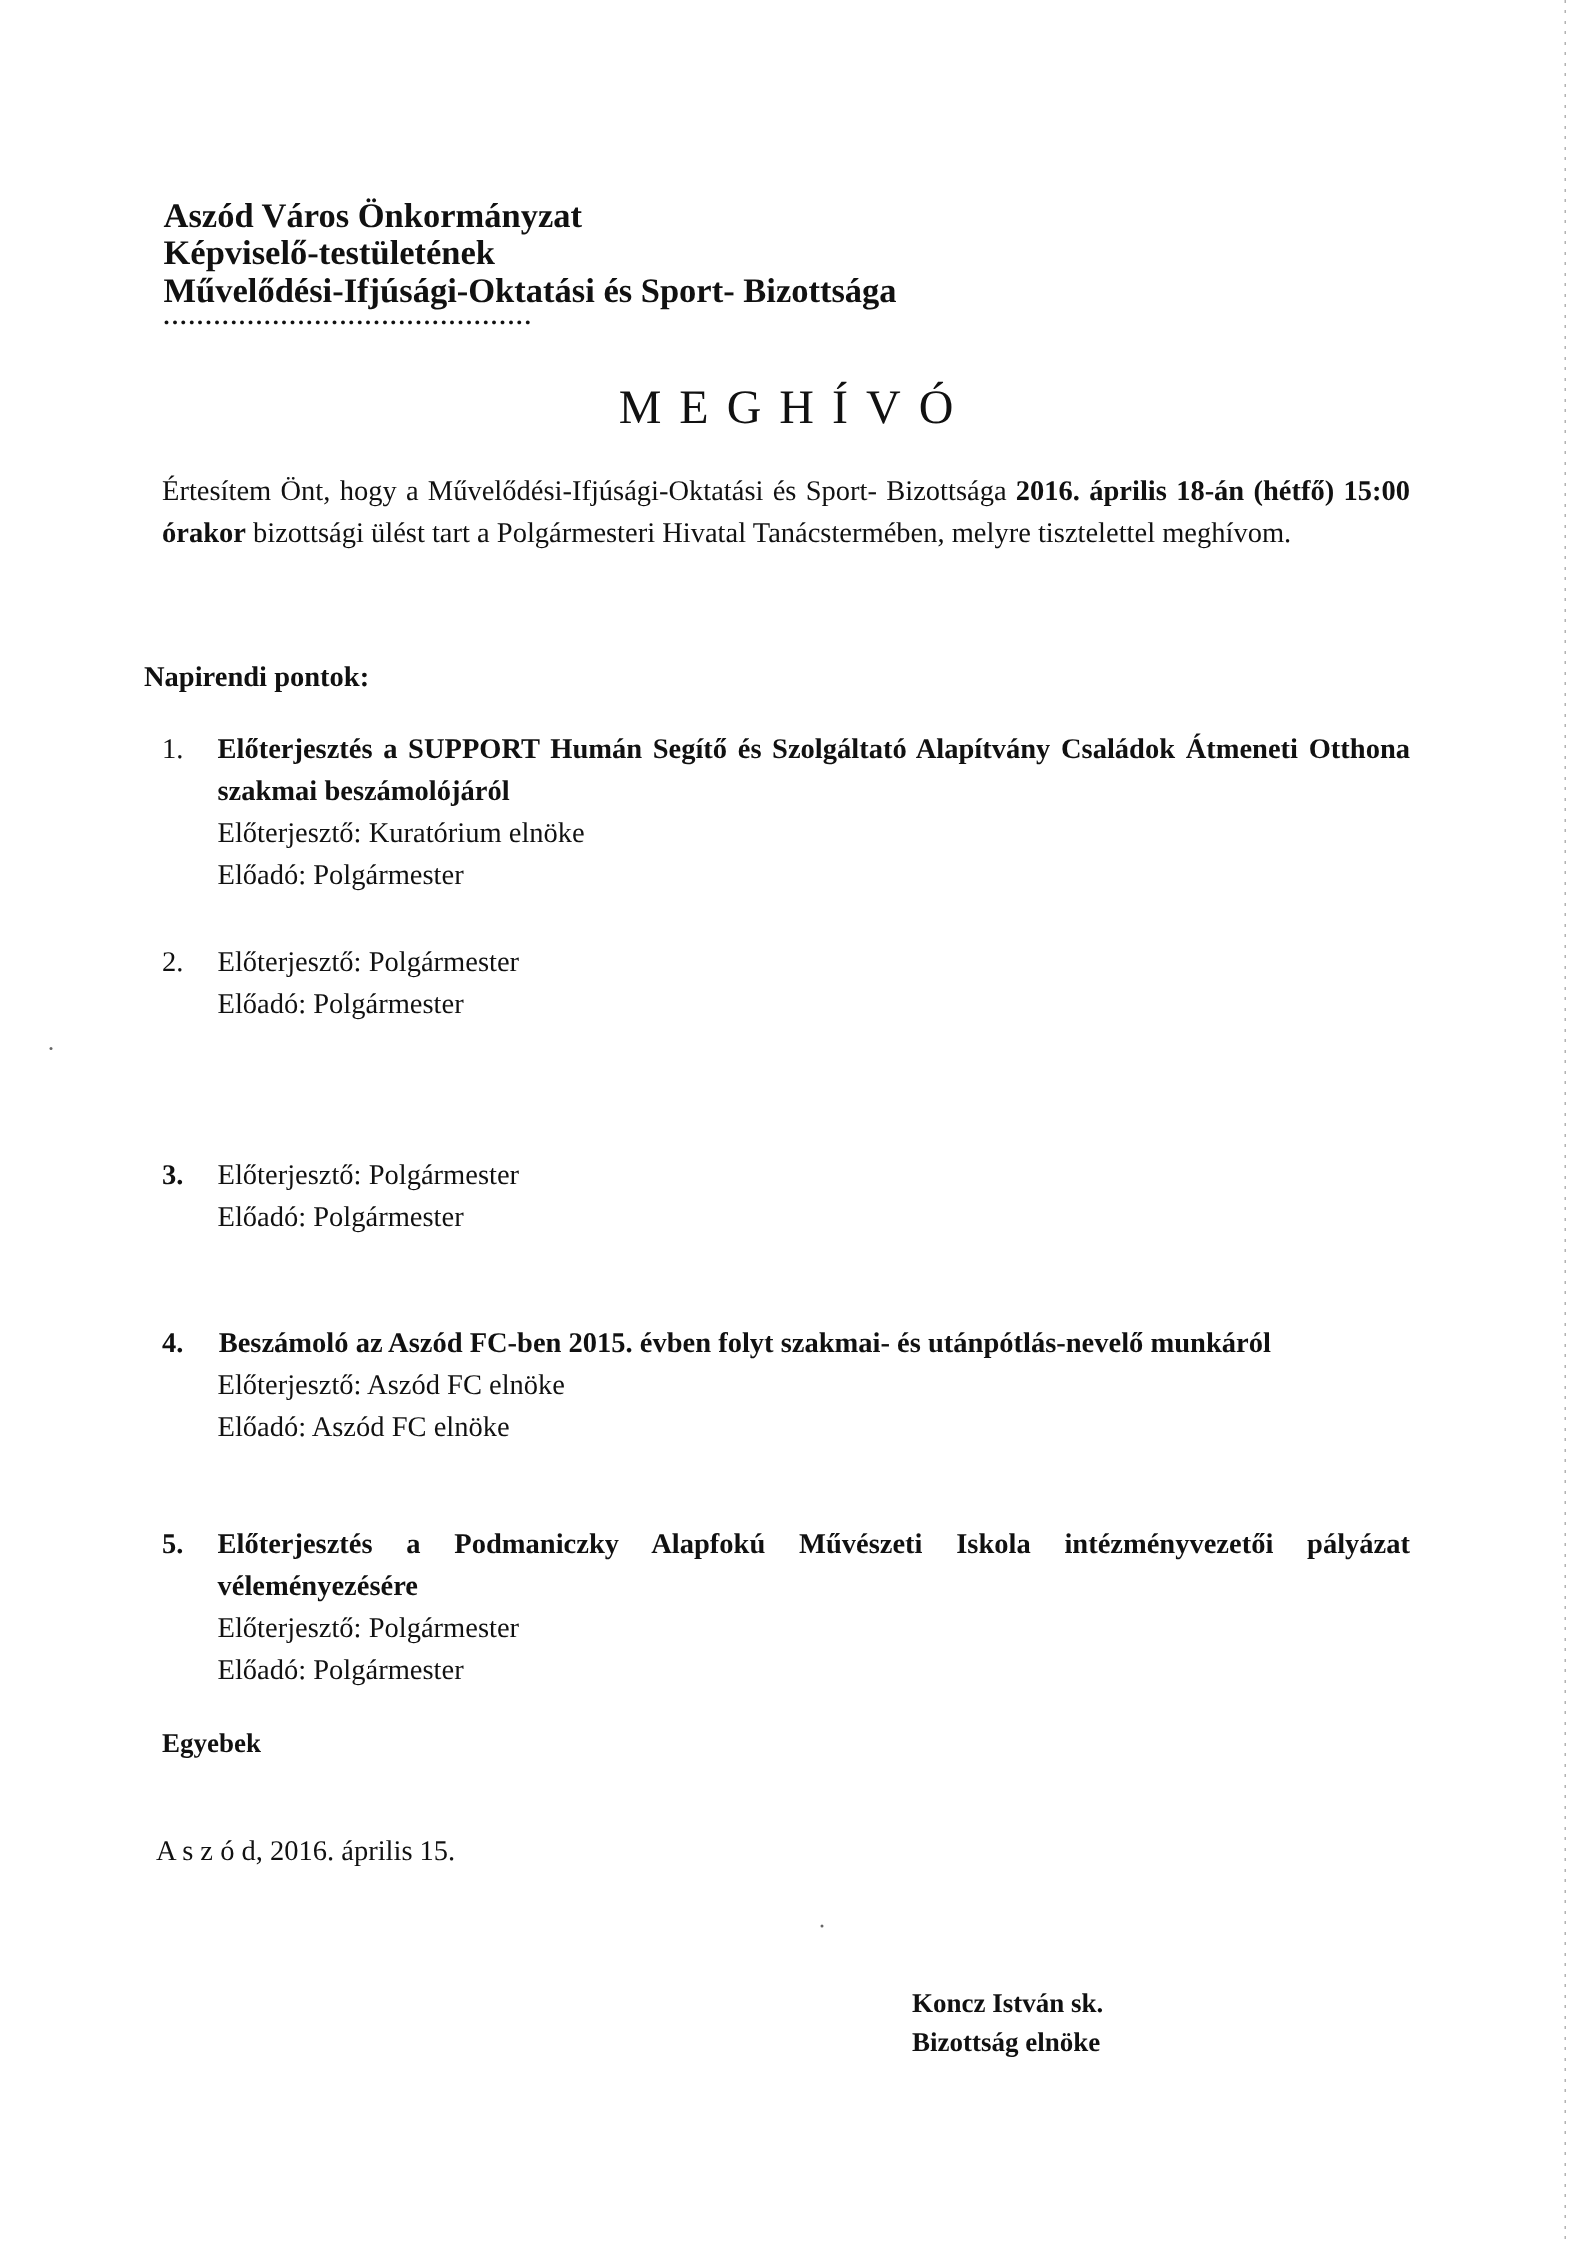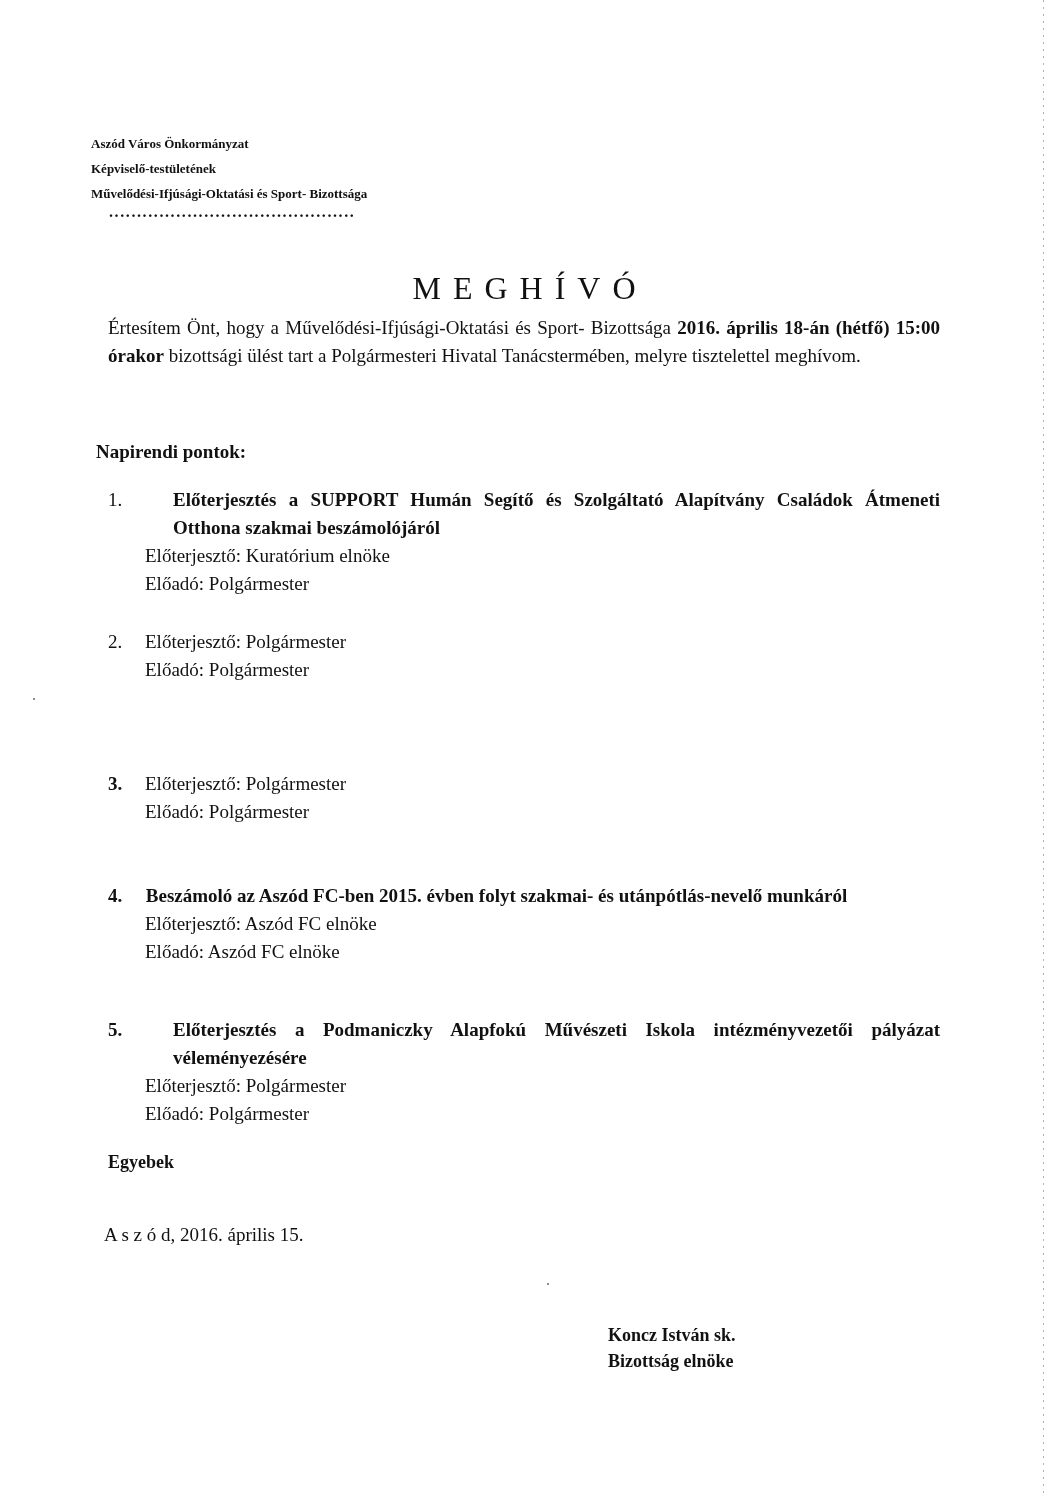--- a/index.html
+++ b/index.html
@@ -2,31 +2,31 @@
 <html><head>
 <meta charset="utf-8">
 <style>
   html, body { margin: 0; padding: 0; background: #ffffff; }
   body {
     width: 1060px; height: 1497px; position: relative; overflow: hidden;
     font-family: "Liberation Serif", "DejaVu Serif", serif;
     color: #111111;
   }
   .abs { position: absolute; }
-  .hdr { left: 91px; font-weight: bold; font-size: 13px; line-height: 24px; white-space: nowrap; }
+  .hdr { left: 109px; font-weight: bold; font-size: 23px; line-height: 24px; white-space: nowrap; }
   .dots { left: 109px; top: 203px; font-weight: bold; font-size: 16px; letter-spacing: 1.6px; white-space: nowrap; }
-  .title { left: 0; width: 1060px; top: 270px; text-align: center; font-size: 32px; letter-spacing: 12px; font-weight: normal; }
+  .title { left: 0; width: 1060px; top: 253px; text-align: center; font-size: 32px; letter-spacing: 12px; font-weight: normal; }
   .intro { left: 108px; top: 314px; width: 832px; font-size: 19px; line-height: 28px; text-align: justify; }
   .intro b { font-weight: bold; }
   .agenda-head { left: 96px; top: 441px; font-size: 19px; font-weight: bold; }
   .item { left: 108px; width: 832px; font-size: 19px; line-height: 28px; }
   .item .num { position: absolute; left: 0; top: 0; width: 36px; }
   .item .body { margin-left: 37px; }
   .item .t { font-weight: bold; text-align: justify; }
-  .item .t.last-left { text-align-last: left; margin-left: 28px; }
+  .item .t.last-left { text-align-last: left; }
   .misc { left: 108px; top: 1152px; font-size: 18px; font-weight: bold; }
   .date { left: 104px; top: 1224px; font-size: 19px; }
   .sig { left: 608px; font-size: 18px; font-weight: bold; line-height: 26px; font-family: Liberation Serif, serif; }
   .scanline { left: 1043px; top: 0; width: 1px; height: 1497px;
     background: repeating-linear-gradient(to bottom, #555 0 2px, transparent 2px 7px); opacity: .45; }
   .speck { width: 2px; height: 2px; background: #666; border-radius: 1px; }
 </style>
 </head>
 <body>
 

